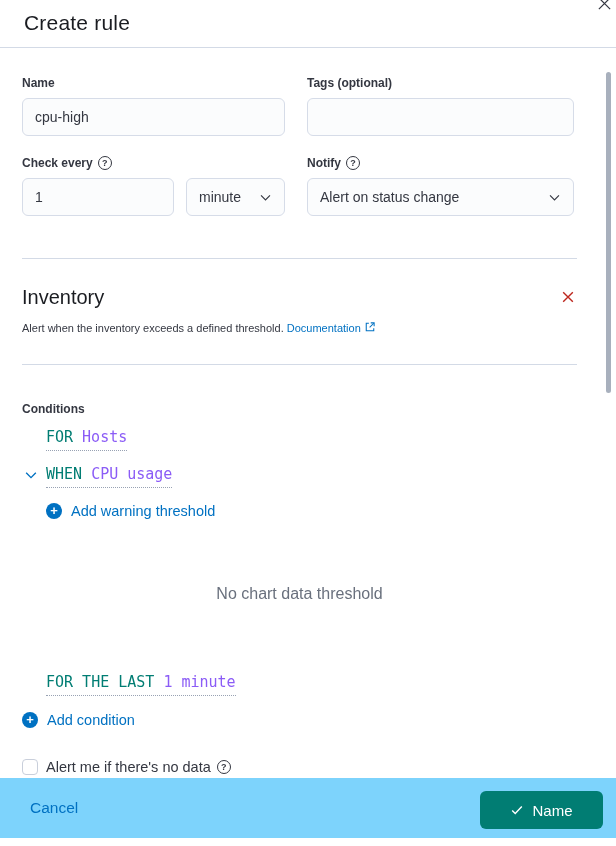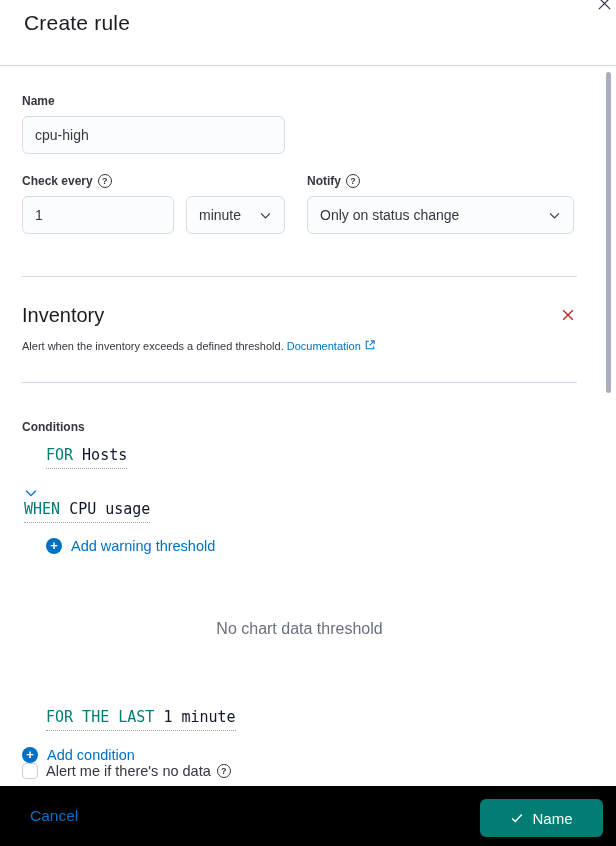--- a/index.html
+++ b/index.html
@@ -2,21 +2,21 @@
 <html><head>
 <meta charset="utf-8">
 <style>
   * { margin:0; padding:0; box-sizing:border-box; }
   html,body { width:616px; height:846px; }
   body { font-family:"Liberation Sans", sans-serif; color:#343741; background:#fff; }
 
   .flyout { position:relative; width:616px; height:846px; background:#fff; overflow:hidden; }
 
   
-  .flyout-header { position:relative; height:66px; border-bottom:1px solid #D3DAE6; }
+  .flyout-header { position:relative; height:48px; border-bottom:1px solid #D3DAE6; }
   .flyout-title { position:absolute; left:24px; top:11px; font-size:21px; font-weight:500; color:#1a1c21; letter-spacing:.2px; }
   .close-btn { position:absolute; top:-4px; right:3px; width:18px; height:18px; background:none; border:none; cursor:pointer; color:#343741; }
   .close-btn svg { width:15px; height:15px; }
 
   
   .flyout-body { padding:28px 39px 0 22px; }
 
   .fields-row { display:flex; gap:22px; }
   .fields-row + .fields-row { margin-top:20px; }
   .col-a { width:263px; }
@@ -50,42 +50,42 @@
 
   .section-desc { margin-top:9px; font-size:11px; color:#343741; line-height:21px; }
   .doc-link { color:#0071c2; text-decoration:none; cursor:pointer; }
   .ext-icon svg { width:12px; height:12px; margin-left:3px; vertical-align:-1px; }
 
   
   .conditions-label { margin-top:37px; font-size:12px; font-weight:700; color:#343741; }
 
   .expr-row { font-family:"DejaVu Sans Mono","Liberation Mono",monospace; font-size:15px; color:#343741;
               margin-left:24px; margin-top:12px; display:flex; align-items:flex-start; }
-  .expr-row.with-toggle { margin-left:2px; margin-top:14px;flex-direction:column; }
+  .expr-row.with-toggle { margin-left:2px; margin-top:14px; }
   .expr-toggle { background:none; border:none; cursor:pointer; padding:0; margin:3px 8px 0 0; color:#0071c2; }
   .expr-toggle svg { width:14px; height:14px; display:block; }
   .expr-group { display:inline-flex; gap:9px; padding-bottom:4px; border-bottom:1px dotted #98A2B3; cursor:pointer; }
   .expr-group + .expr-group { margin-left:9px; }
   .kw { color:#017D73; }
-  .val { color:#0f172a; }
+  .val { color:#8b5cf6; }
 
   .add-link { display:flex; align-items:center; gap:9px; margin-top:16px; background:none; border:none;
               cursor:pointer; font-family:"Liberation Sans",sans-serif; font-size:14.5px; color:#0071c2; }
   .add-link.indent { margin-left:24px; margin-top:15px; }
   .plus-circle { display:inline-flex; align-items:center; justify-content:center; width:16px; height:16px; flex:none;
                  background:#0071c2; color:#fff; border-radius:50%; font-size:13px; font-weight:700; line-height:16px; }
 
   .chart-empty { text-align:center; font-size:16px; color:#69707D; margin:66px 0 70px 0; }
 
-  .checkbox-row { display:flex; align-items:center; gap:8px; }
+  .checkbox-row { display:flex; align-items:center; gap:8px; margin-top:31px; }
   .checkbox { width:16px; height:16px; background:#fff; border:1px solid #c9cfdb; border-radius:4px; flex:none; cursor:pointer; }
   .checkbox-label { font-size:14.5px; color:#343741; display:flex; align-items:center; gap:6px; }
 
   
-  .flyout-footer { position:absolute; left:0; bottom:0; width:616px; height:60px; background:#000000;
+  .flyout-footer { position:absolute; left:0; bottom:8px; width:616px; height:60px; background:#7dd3fc;
                    display:flex; align-items:center; }
   .cancel-link { margin-left:30px; background:none; border:none; cursor:pointer;
                  font-family:"Liberation Sans",sans-serif; font-size:15.5px; color:#0071c2; }
   .save-btn { position:absolute; right:13px; top:13px; height:38px; min-width:123px; padding:0 22px;
               background:#017D73; color:#fff; border:none; border-radius:6px; cursor:pointer;
               display:inline-flex; align-items:center; justify-content:center; gap:8px;
               font-family:"Liberation Sans",sans-serif; font-size:15px; }
   .save-btn svg { width:14px; height:14px; }
 
   
@@ -107,20 +107,26 @@
   </div>
 
   <div class="flyout-body">
 
     <div class="fields-row">
       <div class="col-a">
         <div class="field-label">
           <span>Name</span>
         </div>
         <input class="text-input" type="text" value="cpu-high" style="">
+      </div>
+      <div class="col-b">
+        <div class="field-label">
+          <span>Tags (optional)</span>
+        </div>
+        <input class="text-input" type="text" value="" style="">
       </div>
     </div>
 
     <div class="fields-row">
       <div class="col-a">
         <div class="field-label">
           <span>Check every</span>
           <span class="qicon">?</span>
         </div>
         <div class="inline-pair">
@@ -134,21 +140,21 @@
             </span>
           </div>
         </div>
       </div>
       <div class="col-b">
         <div class="field-label">
           <span>Notify</span>
           <span class="qicon">?</span>
         </div>
         <div class="select-box">
-          <span>Only on status change</span>
+          <span>Alert on status change</span>
           <span class="chev">
             <svg viewBox="0 0 16 16" fill="none" stroke="#343741" stroke-width="1.4">
                 <path d="M2.5 5.5L8 11l5.5-5.5"></path>
               </svg>
           </span>
         </div>
       </div>
     </div>
 
     <hr class="divider d1">

